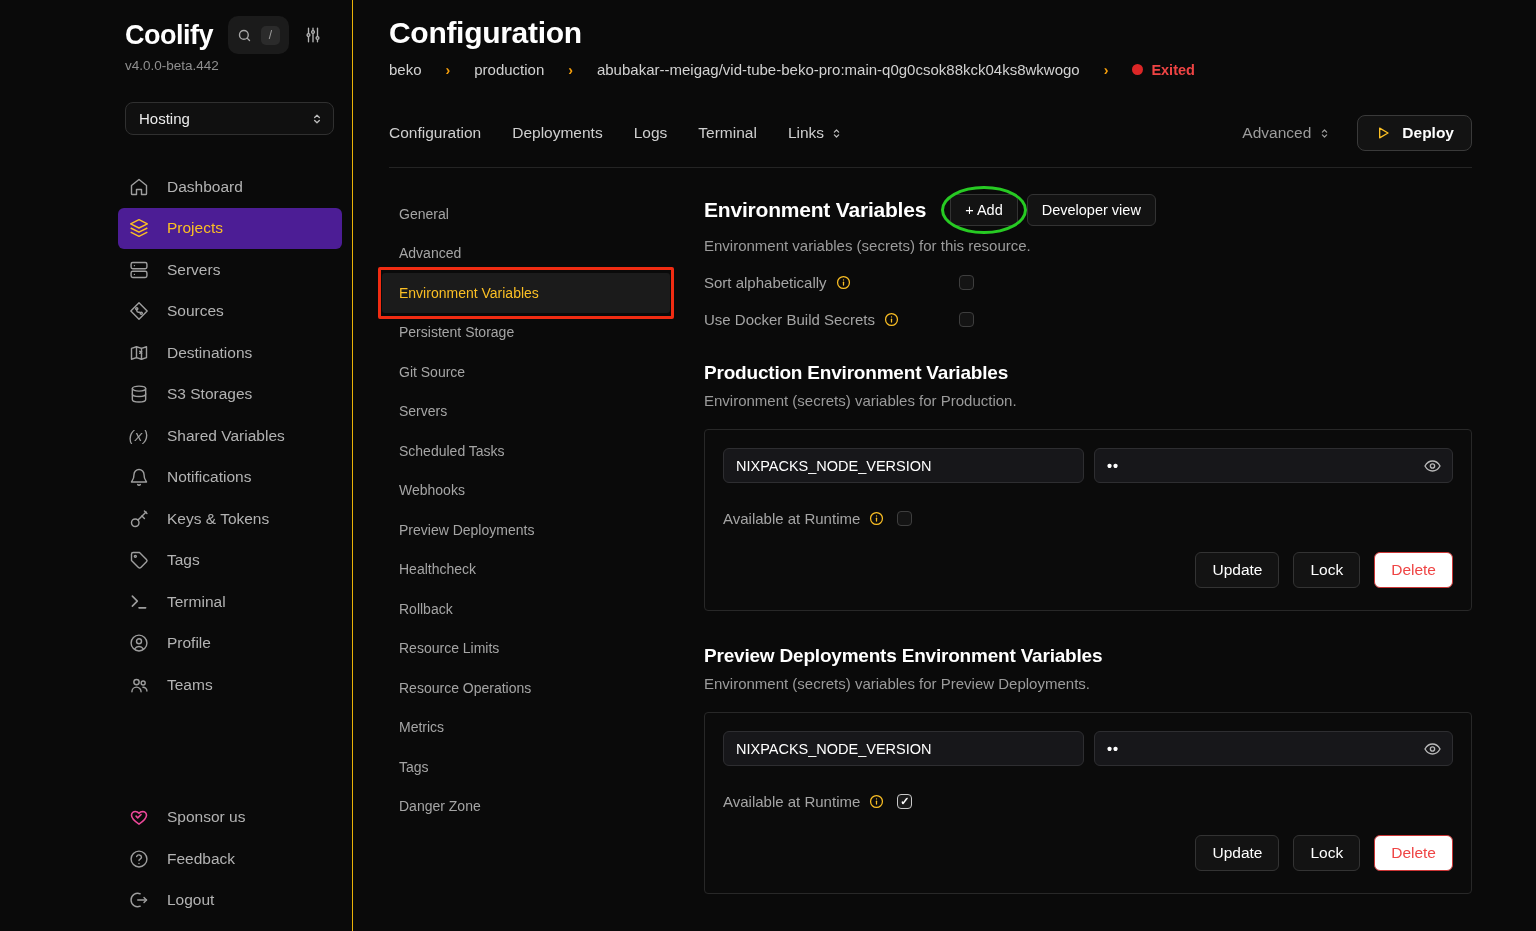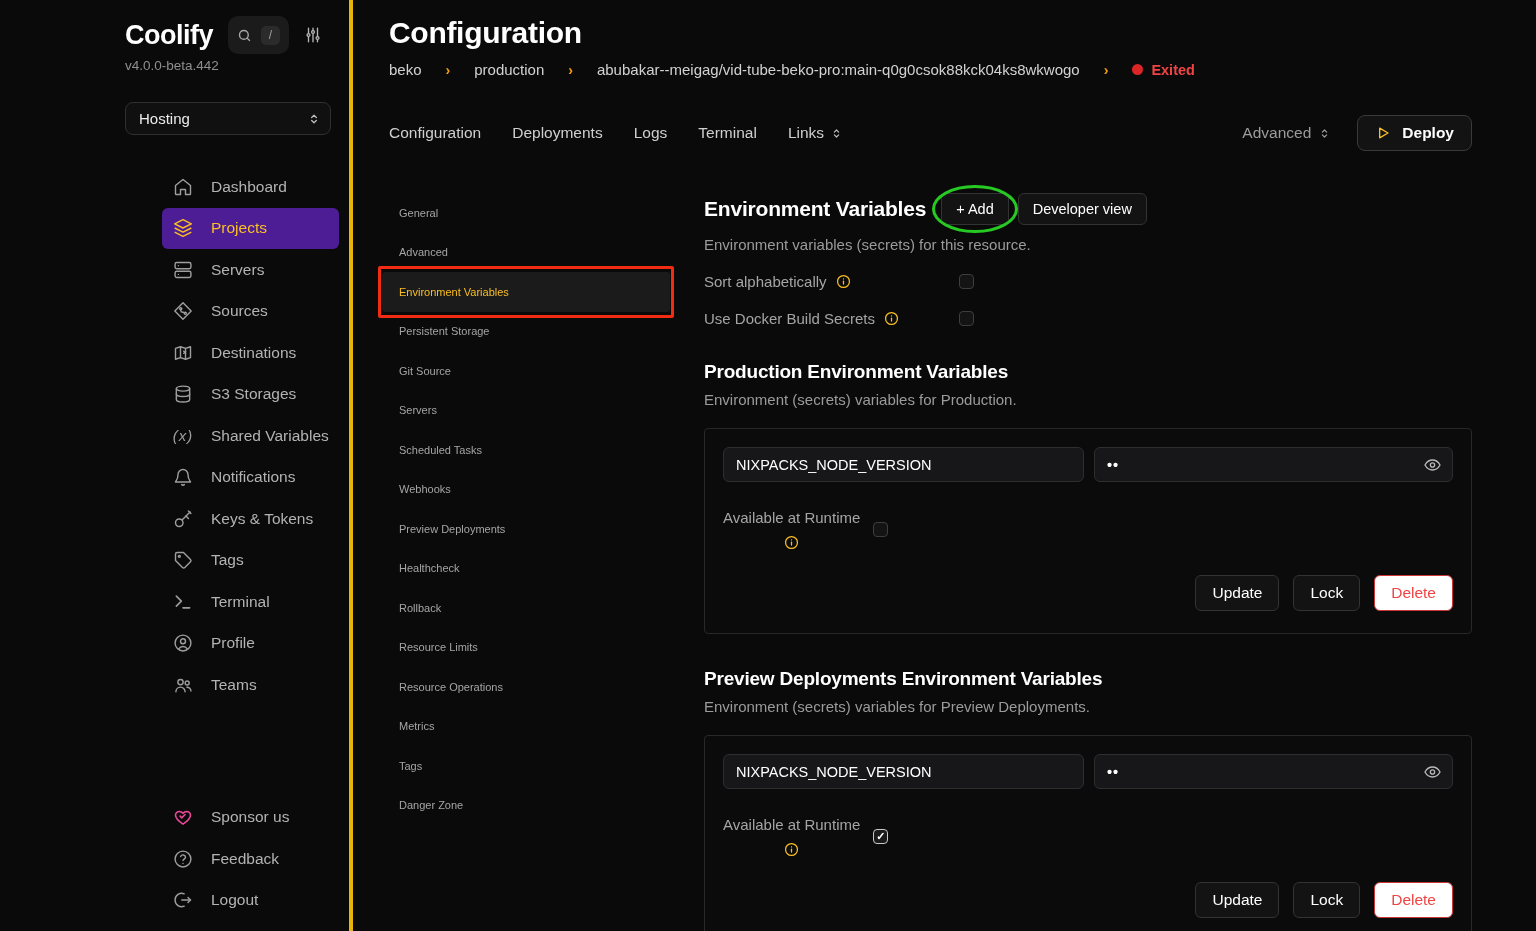--- a/index.html
+++ b/index.html
@@ -8,21 +8,21 @@
     width:1536px; height:931px; overflow:hidden; position:relative;
     background:#0a0a0a; color:#ffffff;
     font-family:"Liberation Sans", sans-serif;
     display:flex;
   }
   svg { display:block; }
 
   
   .sidebar {
     width:353px; flex:0 0 353px; height:100%;
-    border-right:4px solid #eab308;
+    border-right:1px solid #eab308;
     display:flex; flex-direction:column;
     padding:14px 0 10px 0;
   }
   .side-head { padding:2px 16px 0 125px; }
   .logo-row { display:flex; align-items:center; gap:15px; }
   .logo { font-size:27px; font-weight:800; letter-spacing:-0.5px; }
   .search-box {
     display:flex; align-items:center; gap:9px;
     background:#1b1b1b; border-radius:10px;
     height:38px; padding:0 9px; cursor:pointer; color:#a8a8a8;
@@ -36,21 +36,21 @@
   .version { margin-top:4px; font-size:13.5px; color:#8f8f8f; }
 
   .team-select {
     margin:29px 18px 0 125px; height:33px;
     border:1px solid #303030; border-radius:8px; background:#101010;
     display:flex; align-items:center; justify-content:space-between;
     padding:0 9px 0 13px; font-size:15px; color:#ececec; cursor:pointer;
   }
   .chev-updown { color:#bdbdbd; }
 
-  .nav { margin-top:31px;padding-left:44px; }
+  .nav { margin-top:31px; }
   .nav ul, .subnav ul { list-style:none; margin:0; padding:0; }
   .nav li {
     height:41.5px; display:flex; align-items:center; gap:17px;
     margin:0 10px 0 118px; padding:0 10px; border-radius:6px;
     color:#b3b3b3; font-size:15.5px; cursor:pointer;
   }
   .nav li .icon { width:22px; flex:0 0 22px; display:flex; justify-content:center; color:#9e9e9e; }
   .nav li.active { background:#4c1d95; color:#fbbf24; }
   .nav li.active .icon { color:#fbbf24; }
   .icon-xvar { font-size:15px; font-style:italic; color:inherit; letter-spacing:1px; }
@@ -77,38 +77,38 @@
     padding:8px 17px; font-size:15.5px; font-weight:600; color:#fff;
     font-family:inherit; cursor:pointer;
   }
   .hr { height:1px; background:#242424; margin-top:16px; }
 
   .content { display:flex; margin-top:26px; flex:1; align-items:flex-start; }
 
   .subnav { width:315px; flex:0 0 315px; }
   .subnav li {
     height:39.5px; width:288px; display:flex; align-items:center;
-    padding:0 10px; font-size:11px; color:#a5a5a5; cursor:pointer; position:relative;
+    padding:0 10px; font-size:14px; color:#a5a5a5; cursor:pointer; position:relative;
   }
   .subnav li.active {
     background:#1b1b1b; color:#fbbf24; margin-left:-7px; padding-left:17px; border-radius:3px;
   }
   .annotation-red {
     position:absolute; left:-4px; right:-4px; top:-6px; bottom:-6px;
     border:3px solid #f12c12; border-radius:2px; pointer-events:none; z-index:5;
   }
 
   .panel { flex:1; min-width:0; }
   .panel-head { display:flex; align-items:center; }
   .panel-title { font-size:21px; font-weight:800; margin:0; letter-spacing:-0.2px; }
   .btn {
     background:#131313; border:1px solid #333333; border-radius:6px;
     color:#fff; font-size:14.5px; padding:7px 14px; cursor:pointer; font-family:inherit;
   }
-  .add-wrap { position:relative; margin-left:15px; }
+  .add-wrap { position:relative; margin-left:24px; }
   .annotation-green {
     position:absolute; left:-9px; right:-9px; top:-8px; bottom:-8px;
     border:3px solid #27ca23; border-radius:50%; pointer-events:none; z-index:5;
   }
   .dev-btn { margin-left:9px; }
   .desc { margin-top:11px; color:#9b9b9b; font-size:15px; }
 
   .toggle-row { display:flex; align-items:center; margin-top:19px; min-height:18px; }
   .toggle-label { width:255px; display:flex; align-items:center; gap:9px; color:#a5a5a5; font-size:15px; }
   .info-icon { color:#fbbf24; cursor:pointer; flex:0 0 auto; }
@@ -132,21 +132,21 @@
     height:35px; color:#fff; font-size:14.5px; padding:0 12px; font-family:inherit;
   }
   .field-name { width:361px; flex:0 0 361px;padding-left:12px; }
   .value-wrap { flex:1; position:relative; display:flex; }
   .value-input { width:100%; font-weight:700; letter-spacing:1px; }
   .eye-btn {
     position:absolute; right:11px; top:50%; transform:translateY(-50%);
     color:#b8b8b8; background:none; border:none; padding:0; cursor:pointer;
   }
   .runtime-row { margin-top:27px; display:flex; align-items:center; }
-  .runtime-label { display:flex; align-items:center; gap:9px; color:#a5a5a5; font-size:15px; margin-right:13px;flex-direction:column; }
+  .runtime-label { display:flex; align-items:center; gap:9px; color:#a5a5a5; font-size:15px; margin-right:13px; }
   .card-actions { display:flex; justify-content:flex-end; gap:14px; margin-top:25px; }
   .btn-lg { padding:8px 16px; font-size:15.5px; }
   .btn-danger { background:#ffffff; border-color:#cb3535; color:#ef4444; }
 </style>
 </head>
 <body>
 
 <aside class="sidebar">
   <div class="side-head">
     <div class="logo-row">

